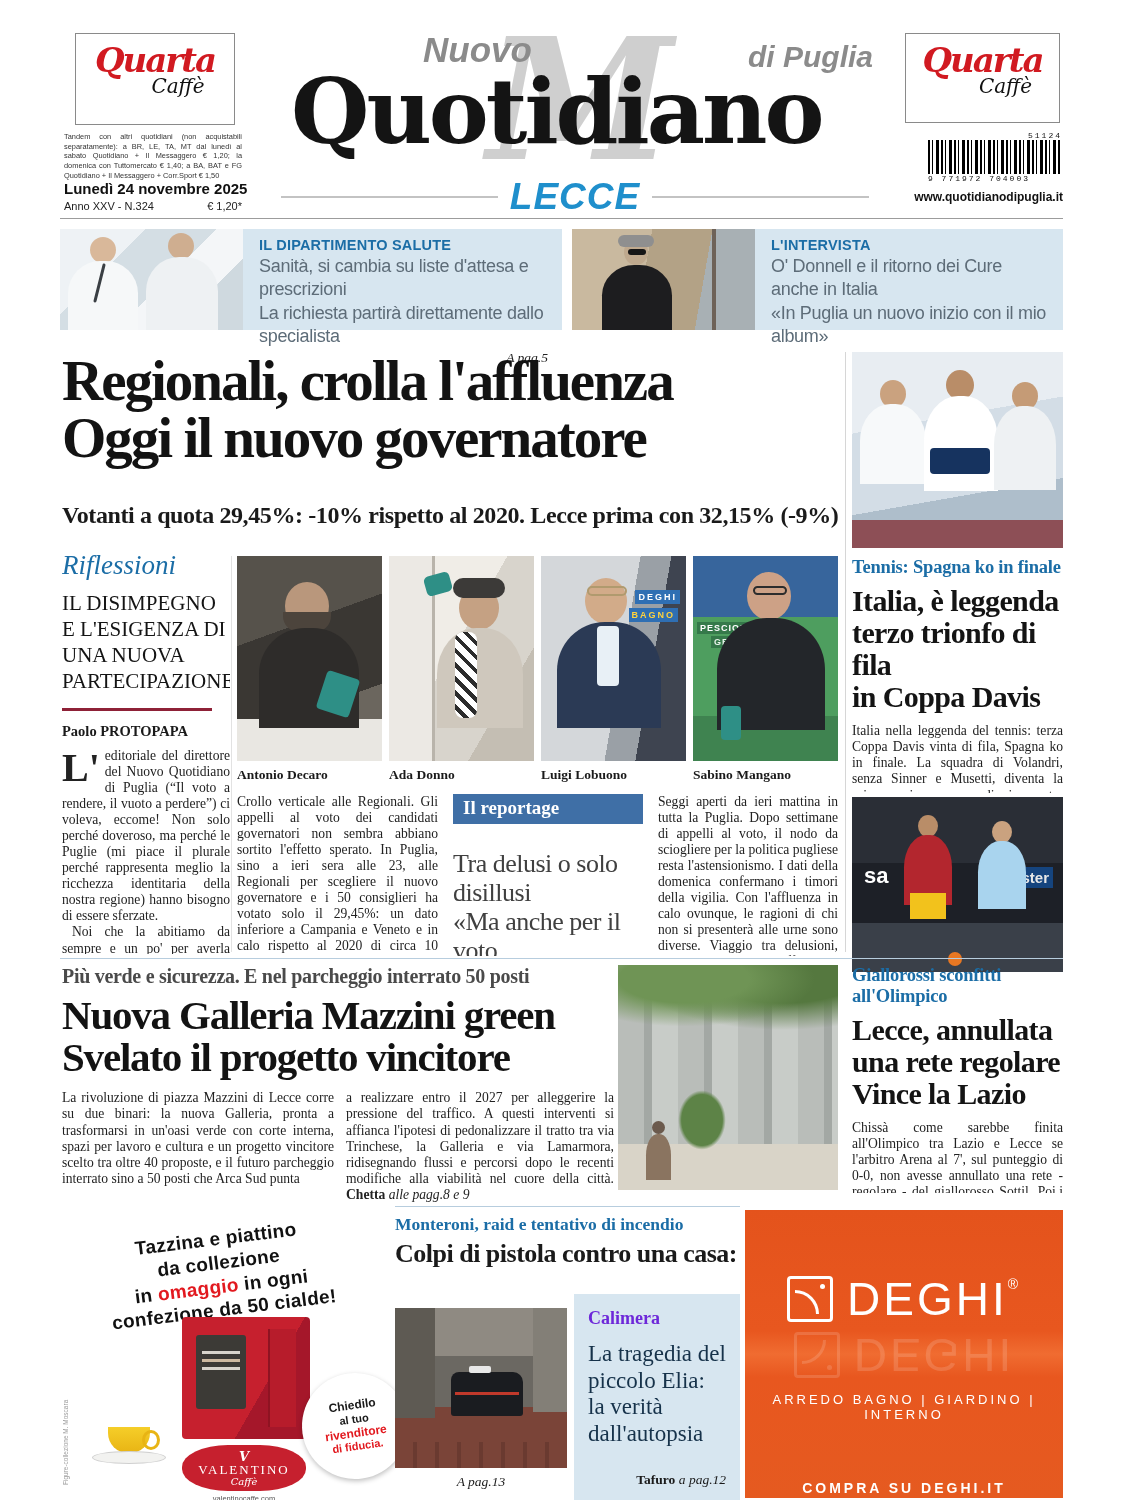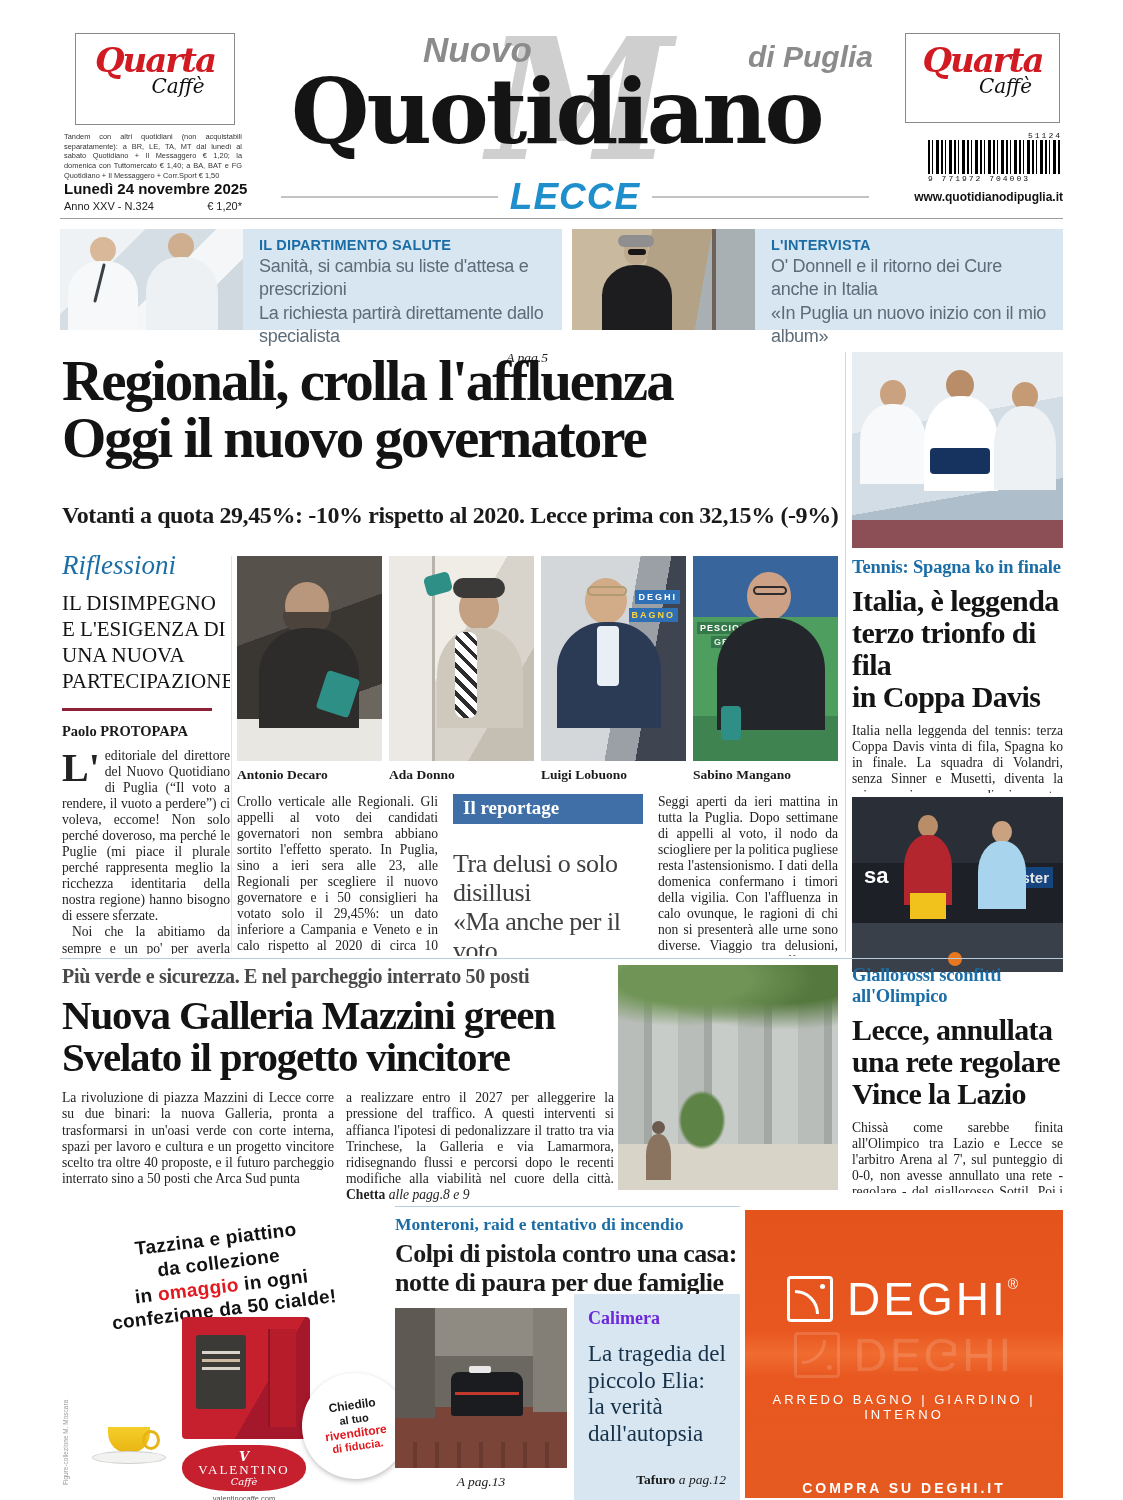--- a/index.html
+++ b/index.html
@@ -360,21 +360,20 @@
     </div>
     <div class="vt-site" style="left:122px;top:289px;width:124px;">valentinocaffe.com</div>
     <div class="abs vt-credit" style="left:2px;top:130px;height:150px;">Figure-collezione M. Moscara</div>
   </div>
 
   <div class="abs hair-blue" style="left:395px;top:1206px;width:345px;"></div>
   <div class="abs" style="left:395px;top:1214px;width:345px;">
     <div class="mt-kicker">Monteroni, raid e tentativo di incendio</div>
     <div class="mt-head">
       <div>Colpi di pistola contro una casa:</div>
-      <div>notte di paura per due famiglie</div>
     </div>
   </div>
   <div class="ph" style="left:395px;top:1308px;width:172px;height:160px;background:linear-gradient(180deg,#8f8a82 0 30%,#6b6862 30% 62%,#7a4438 62%);">
     <div class="abs" style="left:0;top:0;width:40px;height:110px;background:#5e5a53;"></div>
     <div class="abs" style="right:0;top:0;width:34px;height:104px;background:#837f77;"></div>
     <div class="abs" style="left:56px;top:64px;width:72px;height:44px;background:#1a1c20;border-radius:8px 10px 3px 3px;"></div>
     <div class="abs" style="left:60px;top:84px;width:64px;height:3px;background:#c0392b;"></div>
     <div class="abs" style="left:74px;top:58px;width:22px;height:7px;background:#e8e8e8;border-radius:2px;"></div>
     <div class="abs" style="left:0;bottom:0;width:172px;height:26px;background:repeating-linear-gradient(90deg,#7a4438 0 18px,#6a3a30 18px 22px);"></div>
   </div>

